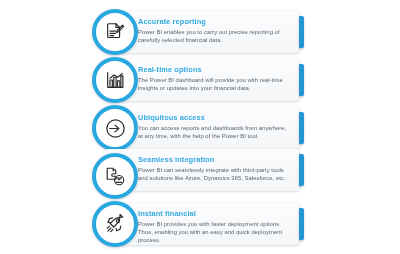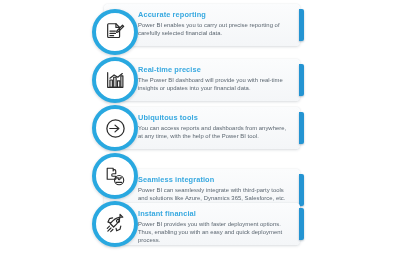--- a/index.html
+++ b/index.html
@@ -70,27 +70,27 @@
   .badge-inner {
     width: 34px; height: 34px;
     border-radius: 50%;
     background: #ffffff;
     display: flex;
     align-items: center;
     justify-content: center;
   }
   .badge svg { display: block; }
 
-  .row0 .card { top: 4px; }
+  .row0 .card { top: 11px; }
   .row0 .badge { top: 9px; }
   .row1 .card { top: 59px; }
   .row1 .badge { top: 57px; }
   .row2 .card { top: 107px; }
   .row2 .badge { top: 105px; }
-  .row3 .card { top: 169px; }
+  .row3 .card { top: 149px; }
   .row3 .badge { top: 153px; }
   .row4 .card { top: 203px; }
   .row4 .badge { top: 201px; }
 </style>
 </head>
 <body>
 
 <div id="board">
 
   <div class="row row0">
@@ -110,21 +110,21 @@
           <path d="M20.2 4.6 l1.3 1.3 -6 6 -1.8 .5 .5 -1.8 z"></path>
         </svg>
       </div>
     </div>
   </div>
 
   <div class="row row1">
     <div class="card">
       <div class="card-tab"></div>
       <div class="card-text">
-        <div class="card-title">Real-time precise</div>
+        <div class="card-title">Real-time options</div>
         <div class="card-desc">The Power BI dashboard will provide you with real-time insights or updates into your financial data.</div>
       </div>
     </div>
     <div class="badge">
       <div class="badge-inner">
         <svg width="22" height="22" viewBox="0 0 24 24" fill="none" stroke="#2b2b2b" stroke-width="1.3" stroke-linecap="round" stroke-linejoin="round">
           <path d="M4 4 v16 h16"></path>
           <rect x="6.5" y="12" width="2.6" height="8"></rect>
           <rect x="10.6" y="9" width="2.6" height="11"></rect>
           <rect x="14.7" y="13" width="2.6" height="7"></rect>
@@ -132,21 +132,21 @@
           <path d="M6.5 10 l4.5 -3.5 4 2.5 5 -4"></path>
         </svg>
       </div>
     </div>
   </div>
 
   <div class="row row2">
     <div class="card">
       <div class="card-tab"></div>
       <div class="card-text">
-        <div class="card-title">Ubiquitous tools</div>
+        <div class="card-title">Ubiquitous access</div>
         <div class="card-desc">You can access reports and dashboards from anywhere, at any time, with the help of the Power BI tool.</div>
       </div>
     </div>
     <div class="badge">
       <div class="badge-inner">
         <svg width="23" height="23" viewBox="0 0 24 24" fill="none" stroke="#2b2b2b" stroke-width="1.3" stroke-linecap="round" stroke-linejoin="round">
           <circle cx="12" cy="12" r="9"></circle>
           <path d="M6 12 h9"></path>
           <path d="M11.5 8.5 L15.5 12 L11.5 15.5"></path>
         </svg>

